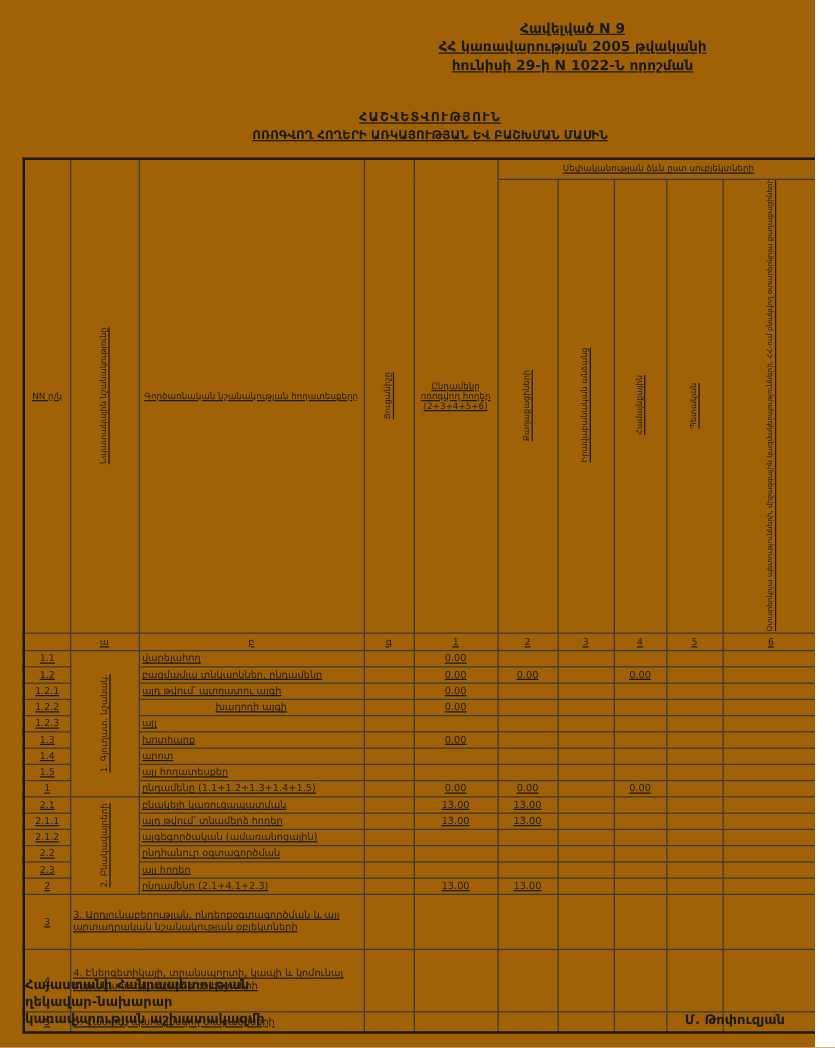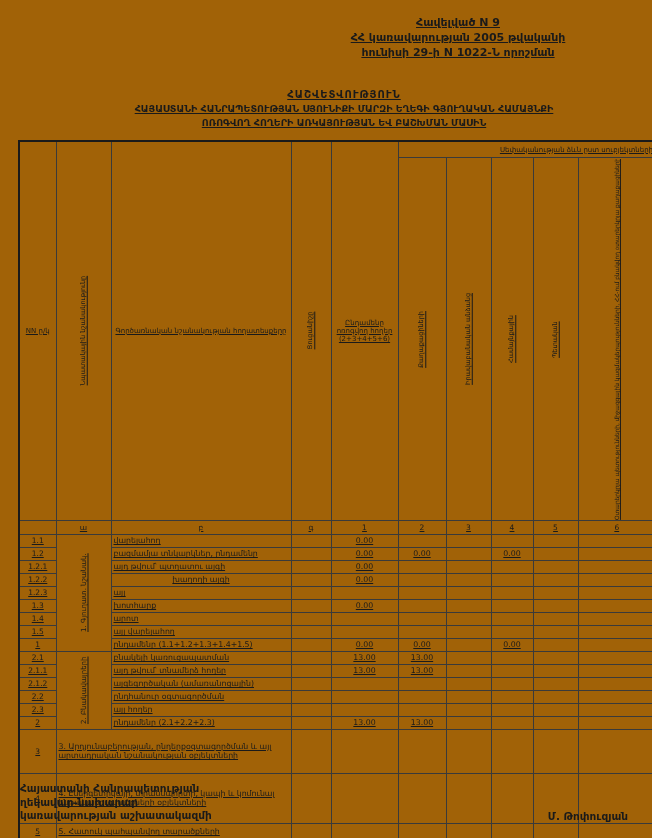--- a/index.html
+++ b/index.html
@@ -42,21 +42,21 @@
     font-size:8px;
   }
   table.report th, table.report td{
     border:1px solid #3a3a3a;
     padding:0 2px;
     overflow:hidden;
     vertical-align:middle;
   }
   table.report{border:2px solid #1a1a1a;}
   thead th{font-weight:normal;font-size:7px;line-height:1.15;text-align:center;}
-  .ownspan{font-size:7px;height:15px;text-align:right;}
+  .ownspan{font-size:7px;height:15px;}
   .hdr-tall{height:100px;}
   .vert{
     writing-mode:vertical-rl;
     transform:rotate(180deg);
     text-align:center;
     white-space:normal;
     font-size:6.5px;
     line-height:1.15;
     padding:2px 0;
   }
@@ -95,21 +95,20 @@
 <div class="page">
 
   <div class="doc-header">
     <div>Հավելված N 9</div>
     <div>ՀՀ կառավարության 2005 թվականի</div>
     <div>հունիսի 29-ի N 1022-Ն որոշման</div>
   </div>
 
   <div class="doc-title">
     <div class="t1">ՀԱՇՎԵՏՎՈՒԹՅՈՒՆ</div>
-    <div>ՀԱՅԱՍՏԱՆԻ ՀԱՆՐԱՊԵՏՈՒԹՅԱՆ ՍՅՈՒՆԻՔԻ ՄԱՐԶԻ ԵՂԵԳԻ ԳՅՈՒՂԱԿԱՆ ՀԱՄԱՅՆՔԻ</div>
     <div>ՈՌՈԳՎՈՂ ՀՈՂԵՐԻ ԱՌԿԱՅՈՒԹՅԱՆ ԵՎ ԲԱՇԽՄԱՆ ՄԱՍԻՆ</div>
   </div>
 
   <table class="report">
     <colgroup>
       <col style="width:37px">
         <col style="width:55px">
         <col style="width:180px">
         <col style="width:40px">
       <col style="width:67px">
@@ -222,21 +221,21 @@
         <td class="num"></td>
         <td class="num"></td>
         <td class="num"></td>
         <td class="num"></td>
         <td class="num"></td>
         <td class="num"></td>
         <td class="num"></td>
       </tr>
       <tr class="r">
         <td class="no">1.5</td>
-        <td class="lbl">այլ վարելահող</td>
+        <td class="lbl">այլ հողատեսքեր</td>
         <td class="num"></td>
         <td class="num"></td>
         <td class="num"></td>
         <td class="num"></td>
         <td class="num"></td>
         <td class="num"></td>
         <td class="num"></td>
       </tr>
       <tr class="r">
         <td class="no">1</td>
@@ -300,21 +299,21 @@
         <td class="num"></td>
         <td class="num"></td>
         <td class="num"></td>
         <td class="num"></td>
         <td class="num"></td>
         <td class="num"></td>
         <td class="num"></td>
       </tr>
       <tr class="r">
         <td class="no">2</td>
-        <td class="lbl">ընդամենը (2.1+2.2+2.3)</td>
+        <td class="lbl">ընդամենը (2.1+4.1+2.3)</td>
         <td class="num"></td>
         <td class="num">13.00</td>
         <td class="num">13.00</td>
         <td class="num"></td>
         <td class="num"></td>
         <td class="num"></td>
         <td class="num"></td>
       </tr>
       <tr class="tall1">
         <td class="no">3</td>

